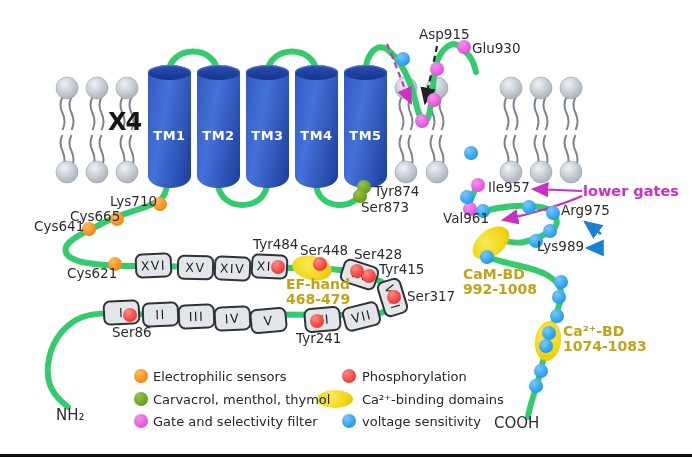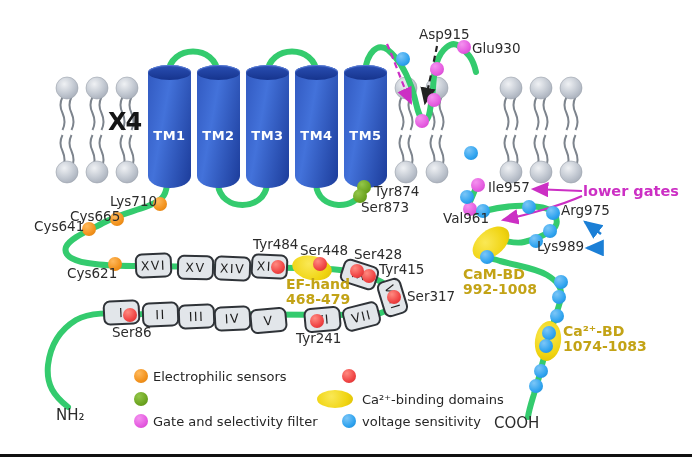--- a/index.html
+++ b/index.html
@@ -246,22 +246,24 @@
     <div>1074-1083</div>
   </div>
 
   <span class="lab big" style="left:108px;top:108px">X4</span>
   <span class="lab term" style="left:56px;top:406px">NH₂</span>
   <span class="lab term" style="left:494px;top:414px">COOH</span>
 
   <div class="lgdot dot orange" style="left:134px;top:369px"></div>
   <span class="lgtext" style="left:153px;top:369px">Electrophilic sensors</span>
   <div class="lgdot dot olive" style="left:134px;top:392px"></div>
+  <span class="lgtext" style="left:153px;top:392px">Carvacrol, menthol, thymol</span>
   <div class="lgdot dot magenta" style="left:134px;top:414px"></div>
   <span class="lgtext" style="left:153px;top:414px">Gate and selectivity filter</span>
   <div class="lgdot dot red" style="left:342px;top:369px"></div>
+  <span class="lgtext" style="left:362px;top:369px">Phosphorylation</span>
   <div class="lgdot ydom" style="left:317px;top:390px;width:36px;height:18px"></div>
   <span class="lgtext" style="left:362px;top:392px">Ca²⁺-binding domains</span>
   <div class="lgdot dot blue" style="left:342px;top:414px"></div>
   <span class="lgtext" style="left:362px;top:414px">voltage sensitivity</span>
 
   <div id="bottomline"></div>
 </div>
 
 </body></html>

